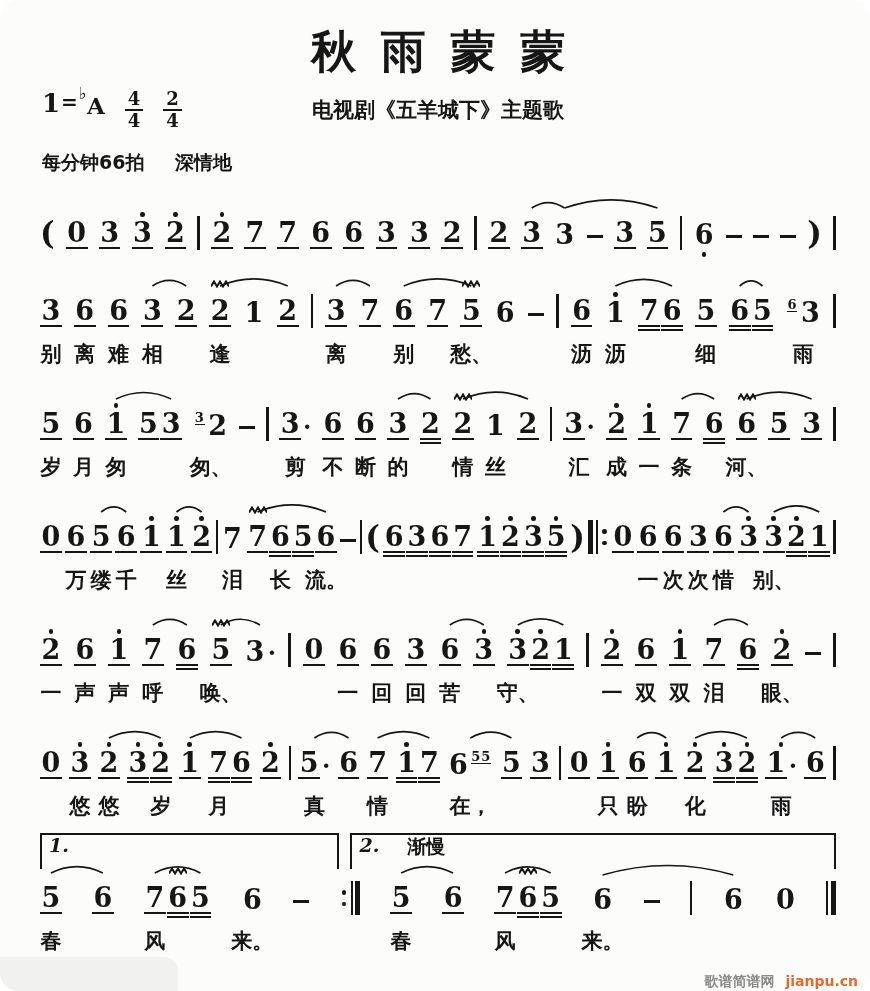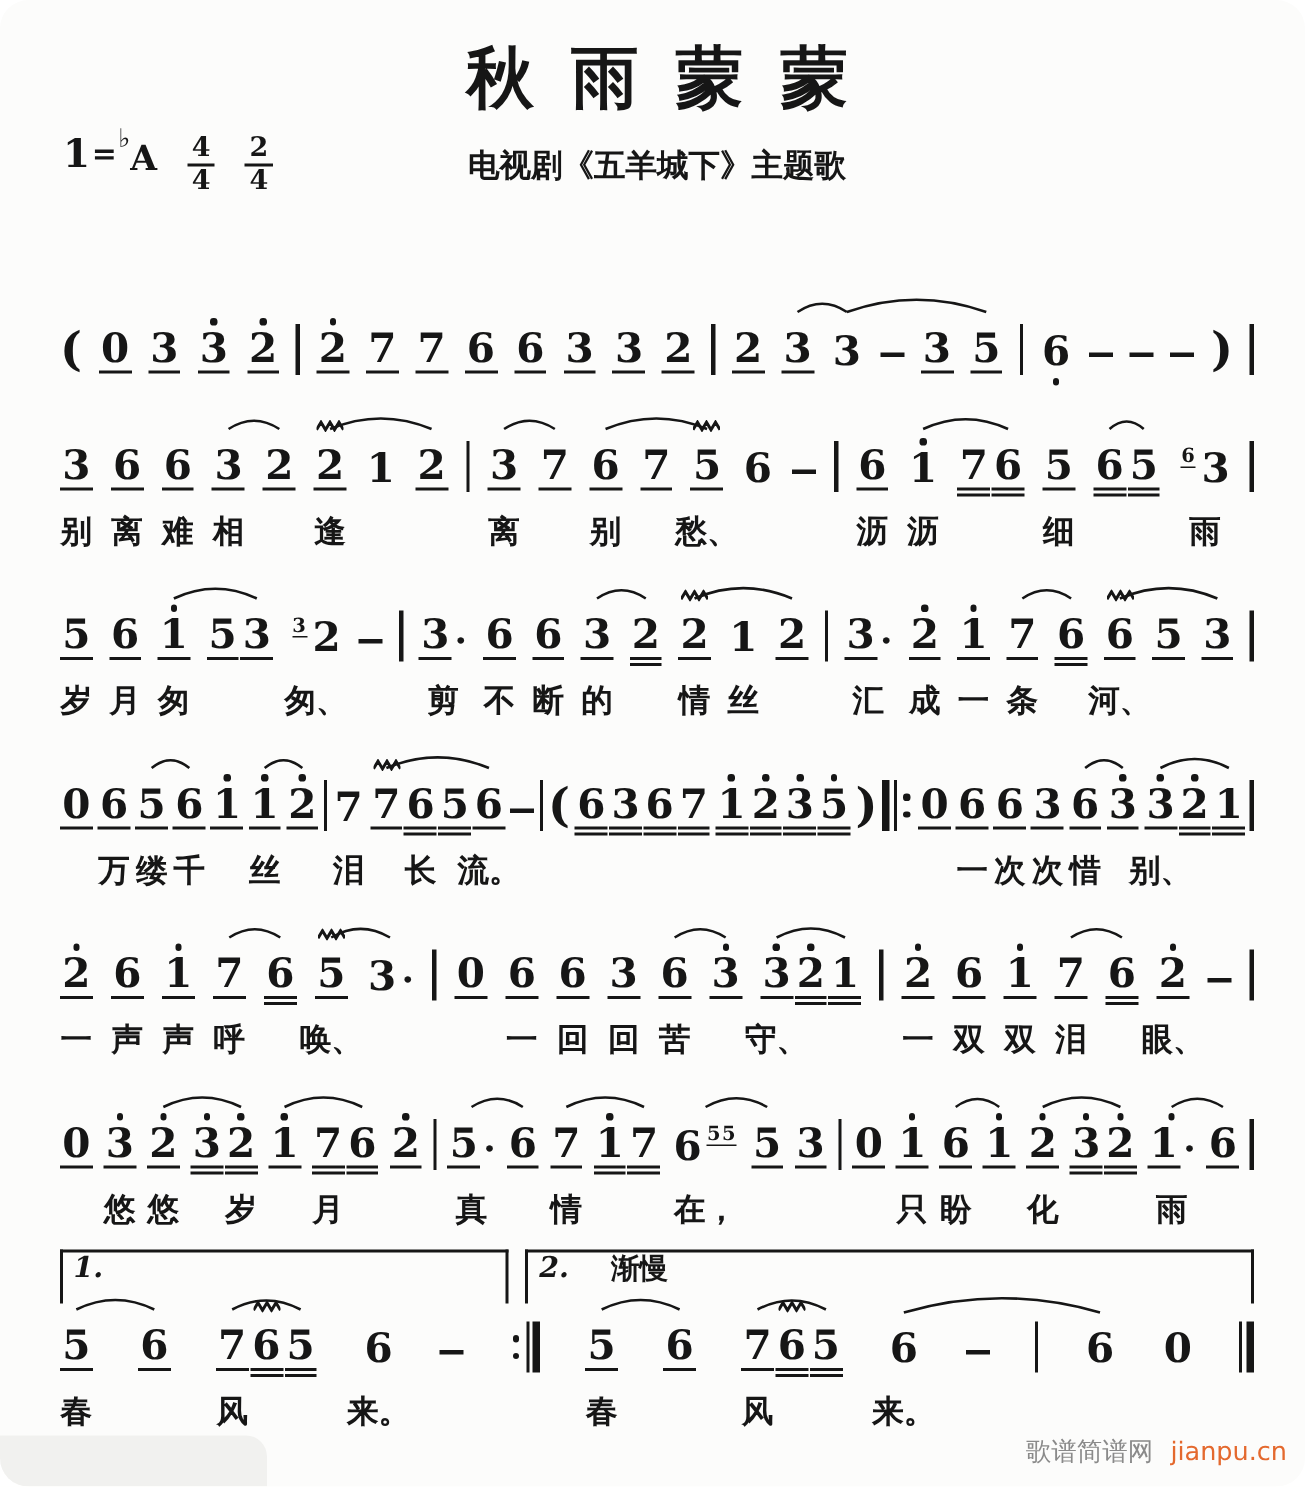--- a/index.html
+++ b/index.html
@@ -57,21 +57,21 @@
   .arc-layer{position:absolute;left:0;top:0;overflow:visible;pointer-events:none;}
   .lyric{position:absolute;transform:translateX(-50%);font-size:21px;font-weight:700;white-space:nowrap;}
   .volta{position:absolute;top:8px;height:36px;border:2.5px solid #161616;border-bottom:none;
          box-sizing:border-box;display:flex;align-items:flex-start;}
   .volta-label{font-style:italic;font-size:19px;font-weight:700;margin:0 0 0 7px;line-height:21px;}
   .volta-note{font-size:19px;font-weight:700;margin-left:28px;line-height:22px;}
 
   
   .corner-box{position:absolute;left:0;bottom:0;width:178px;height:34px;background:#f1f1ef;
               border-top-right-radius:14px;}
-  .watermark{position:absolute;right:12px;bottom:12px;font-size:17px;font-weight:400;
+  .watermark{position:absolute;right:12px;bottom:0;font-size:14px;font-weight:700;
              font-family:"DejaVu Sans",sans-serif;}
   .wm-domain{margin-left:6px;}
 </style>
 </head>
 <body>
 
 <div class="page">
   <div class="content">
     <div class="header">
       <h1 class="title">秋雨蒙蒙</h1>
@@ -82,20 +82,24 @@
         <span class="flat">♭</span>
         <span class="kA">A</span>
         <span class="frac">
           <span class="num">4</span>
           <span class="den">4</span>
         </span>
         <span class="frac">
           <span class="num">2</span>
           <span class="den">4</span>
         </span>
+      </div>
+      <div class="tempo-row">
+        <span>每分钟66拍</span>
+        <span class="expr">深情地</span>
       </div>
     </div>
 
     <div id="score">
         <div class="system">
           <div class="notes-row">
             <div class="paren tk">(</div>
             <div class="tok tk">
               <div class="above"></div>
               <div class="dwrap">

